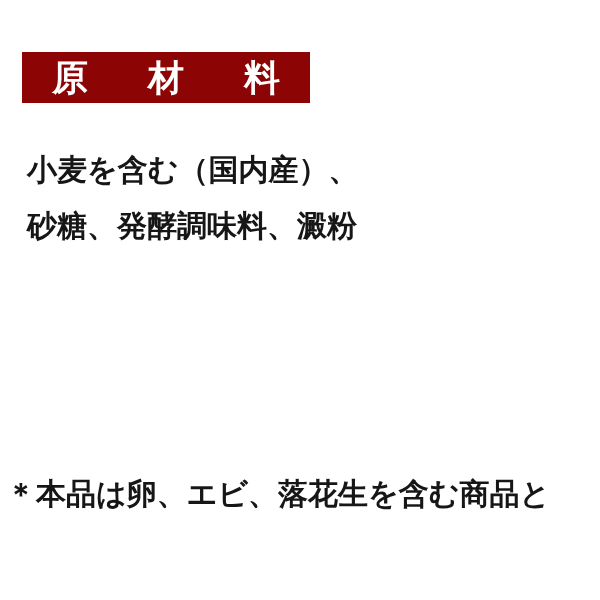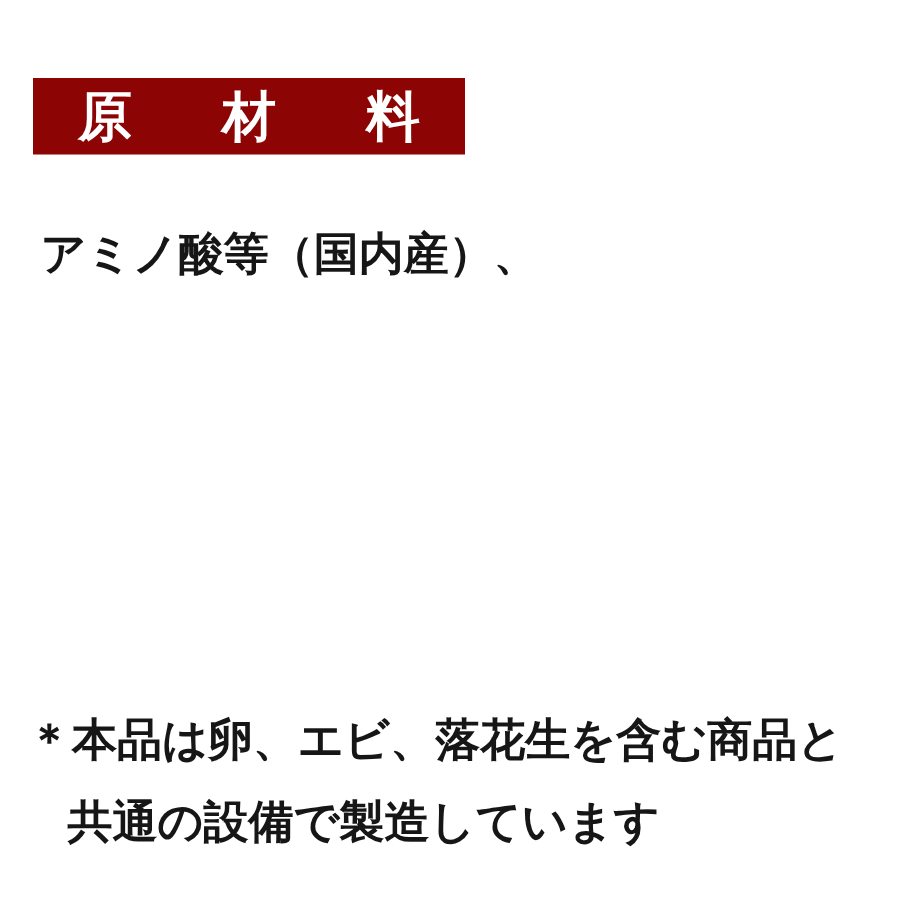--- a/index.html
+++ b/index.html
@@ -45,21 +45,21 @@
     line-height: 56px;
     font-weight: 600;
     color: #161616;
     white-space: nowrap;
   }
   .note {
     position: absolute;
     left: 0;
     top: 466px;
     width: 580px;
-    padding-left: 45px;
+    padding-left: 33px;
     box-sizing: border-box;
     font-size: 30px;
     line-height: 55px;
     font-weight: 600;
     color: #161616;
     white-space: nowrap;
   }
   .note-line-first {
     text-indent: -27px;
   }
@@ -69,21 +69,21 @@
 
 <div class="page">
 
   <div class="header-box">
     <span>原</span>
     <span>材</span>
     <span>料</span>
   </div>
 
   <div class="ingredients">
-    <div class="ing-line">アミノ酸等（国内産）、</div>
+    <div class="ing-line">小麦を含む（国内産）、</div>
+    <div class="ing-line">砂糖、発酵調味料、澱粉</div>
   </div>
 
   <div class="note">
     <div class="note-line-first">＊本品は卵、エビ、落花生を含む商品と</div>
-    <div class="note-line-second">共通の設備で製造しています</div>
   </div>
 
 </div>
 
 </body></html>

